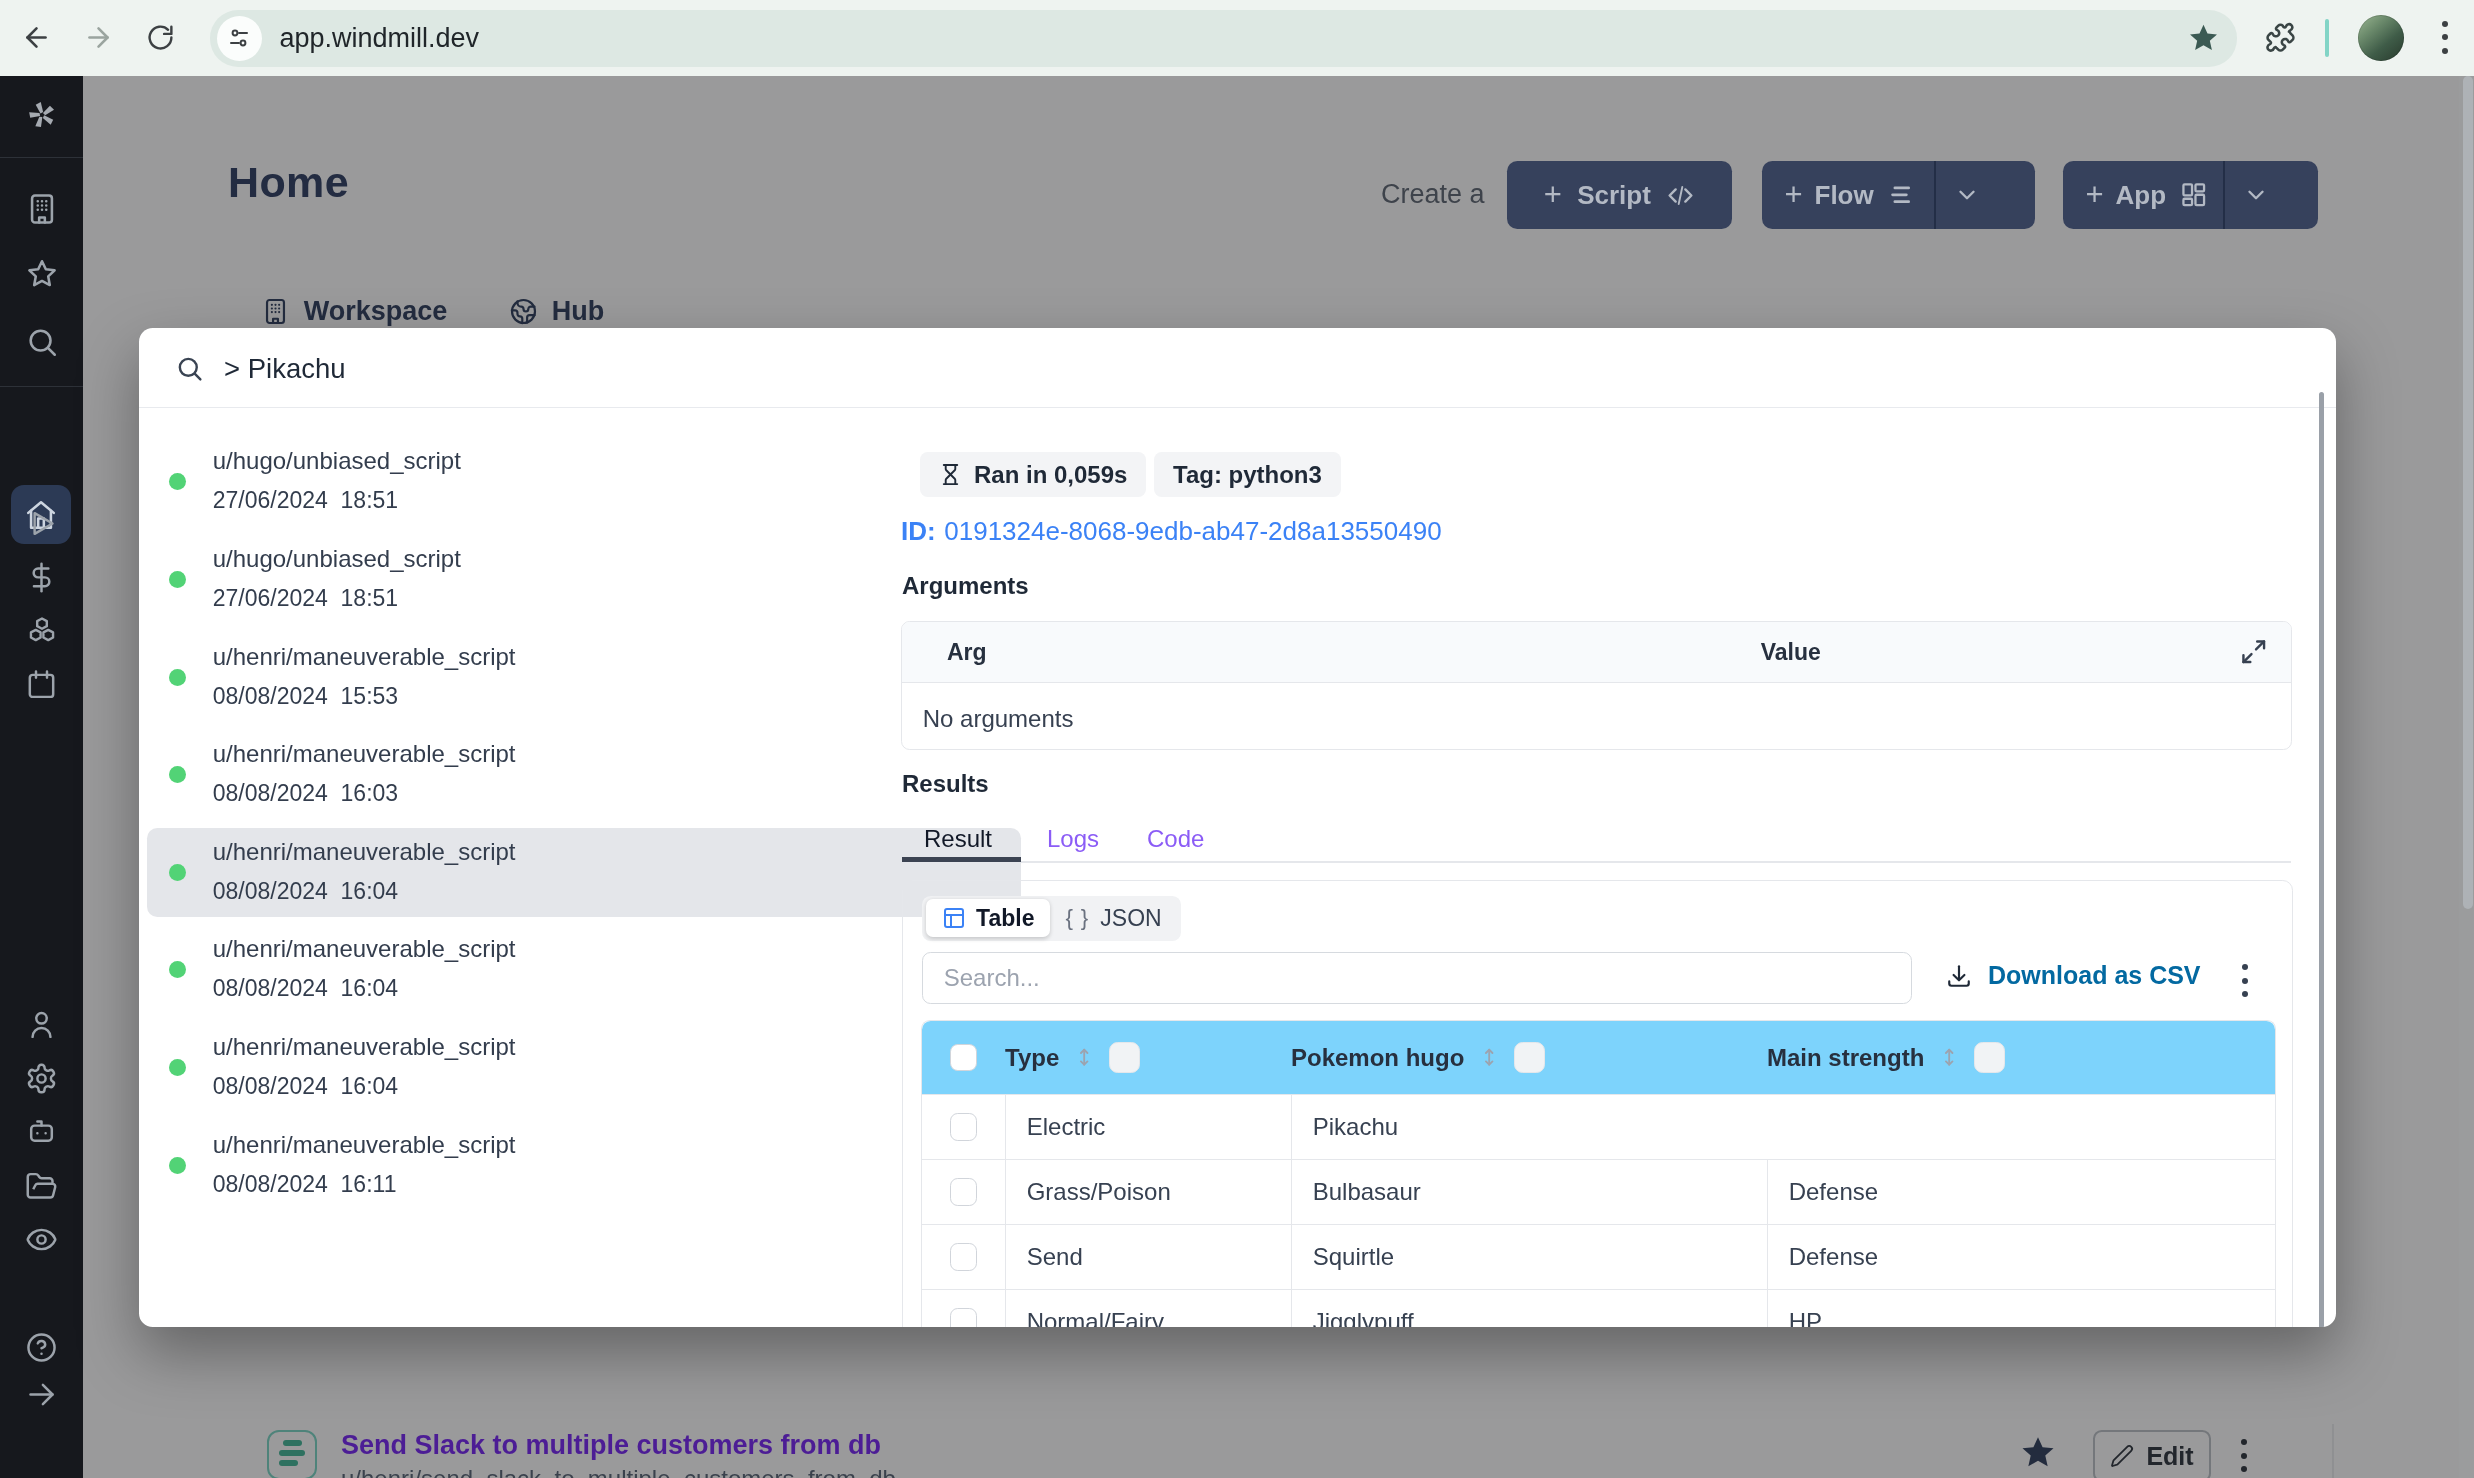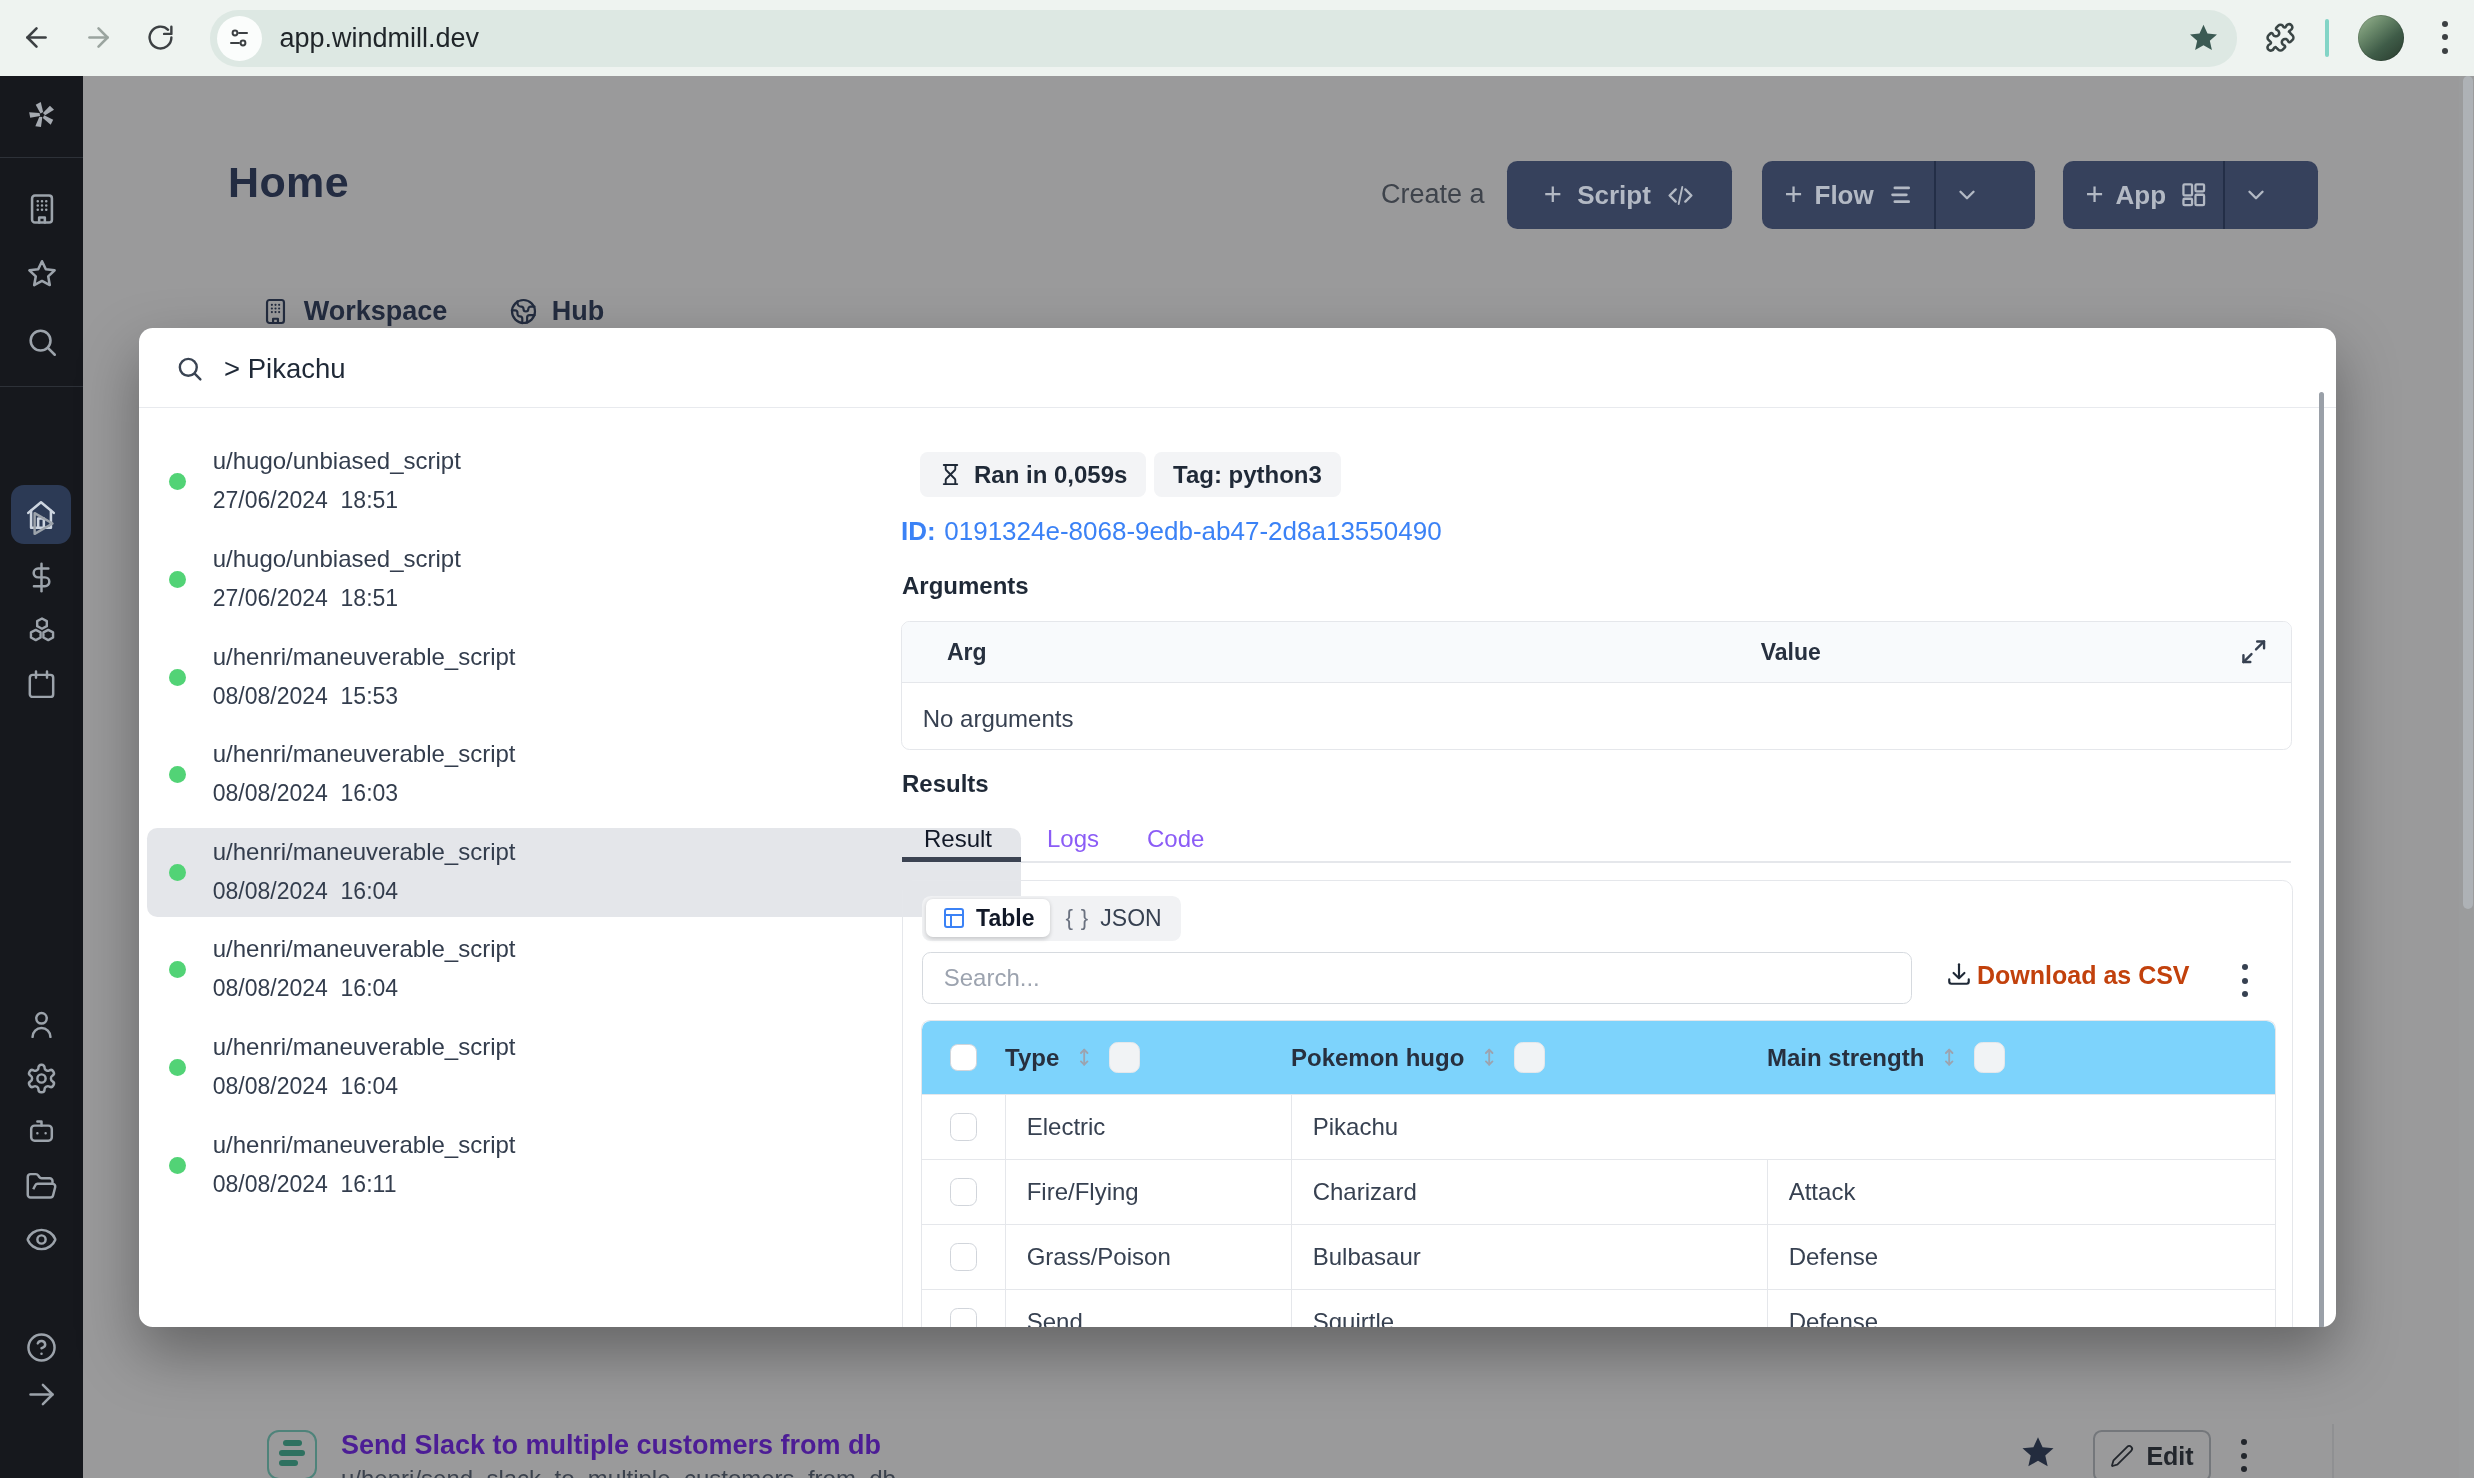--- a/index.html
+++ b/index.html
@@ -90,21 +90,21 @@
 
   #result-card{left:763px;top:552px;width:1389px;height:538px;border:1.7px solid #e5e7eb;border-radius:10.3px;}
   
   #view-toggle{left:19px;top:14.6px;height:45px;background:#f1f2f4;border-radius:8.6px;display:flex;align-items:center;padding:0 4.3px;}
   .seg{height:38px;border-radius:6.9px;display:flex;align-items:center;gap:10.3px;padding:0 15.5px;font-size:23px;color:#374151;}
   .seg.active{background:#ffffff;box-shadow:0 1.7px 4.3px rgba(0,0,0,.18);font-weight:bold;color:#111827;}
   .braces{color:#6b7280;font-size:22.4px;letter-spacing:1.7px;}
   #result-search{left:19px;top:71px;width:990px;height:52px;border:1.7px solid #d6dadf;border-radius:8.6px;
     font-size:24px;color:#374151;padding:0 20.7px;outline:none;font-family:"Liberation Sans",sans-serif;box-sizing:border-box;}
   #result-search::placeholder{color:#9ca3af;}
-  #download-csv{left:1043px;top:80px;display:flex;gap:5px;font-size:25px;font-weight:bold;color:#c2410c;}
+  #download-csv{left:1043px;top:80px;display:flex;align-items:center;gap:16px;font-size:25px;font-weight:bold;color:#0369a1;}
   #result-kebab{left:1339px;top:83px;}
   #result-kebab i{background:#374151;}
 
   #ptable{left:18px;top:139px;width:1353px;border:1.7px solid #e5e7eb;border-radius:8.6px 8.6px 0 0;border-bottom:0;}
   #ptable-head{height:73px;background:#7dd3fc;border-bottom:1.7px solid #e5e7eb;border-radius:8.6px 8.6px 0 0;
     display:grid;grid-template-columns:83px 286px 476px auto;align-items:center;}
   .hcell{display:flex;align-items:center;gap:13.8px;font-size:24px;font-weight:bold;color:#27303f;}
   .checkbox{width:27.5px;height:27.5px;border:1.7px solid #d1d5db;border-radius:7.7px;background:#fff;box-sizing:border-box;}
   .ghost-sq{width:31px;height:31px;border:1.7px solid #e4e7eb;background:#f1f3f5;border-radius:8.6px;box-sizing:border-box;}
   .cb-cell{display:flex;align-items:center;justify-content:center;}
@@ -537,28 +537,20 @@
           <div class="cb-cell">
               <span class="checkbox"></span>
             </div>
           <div class="bl">Electric</div>
           <div class="bl">Pikachu</div>
         </div>
         <div class="prow">
           <div class="cb-cell">
               <span class="checkbox"></span>
             </div>
-          <div class="bl">Fire/Flying</div>
-          <div class="bl">Charizard</div>
-          <div class="bl">Attack</div>
-        </div>
-        <div class="prow">
-          <div class="cb-cell">
-              <span class="checkbox"></span>
-            </div>
           <div class="bl">Grass/Poison</div>
           <div class="bl">Bulbasaur</div>
           <div class="bl">Defense</div>
         </div>
         <div class="prow">
           <div class="cb-cell">
               <span class="checkbox"></span>
             </div>
           <div class="bl">Send</div>
           <div class="bl">Squirtle</div>

